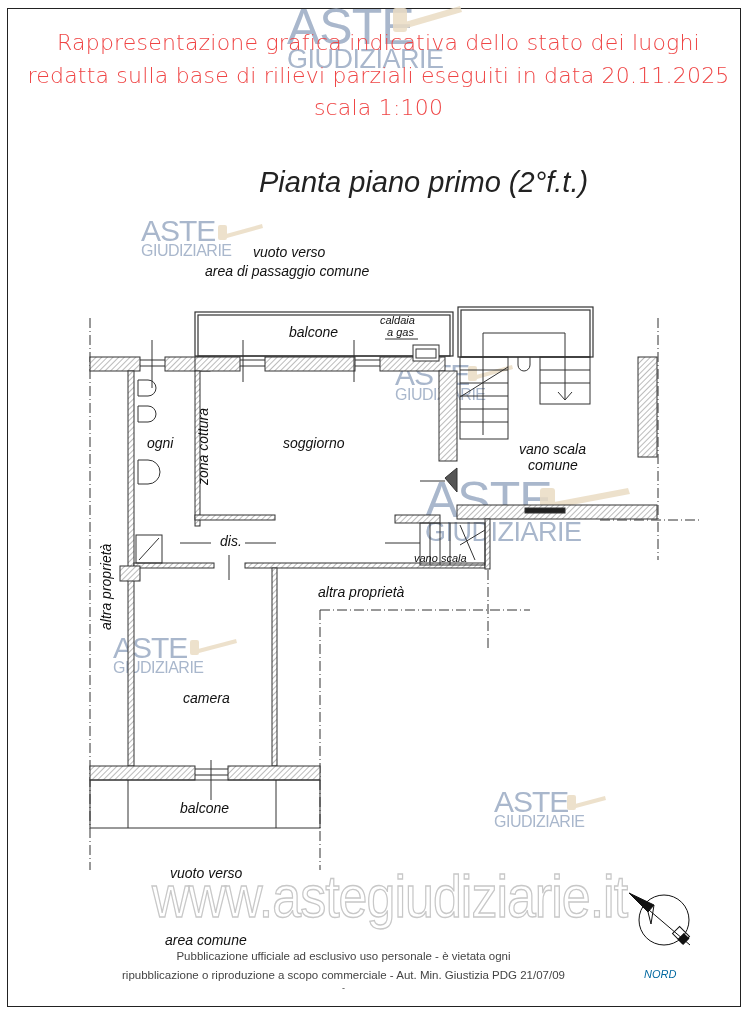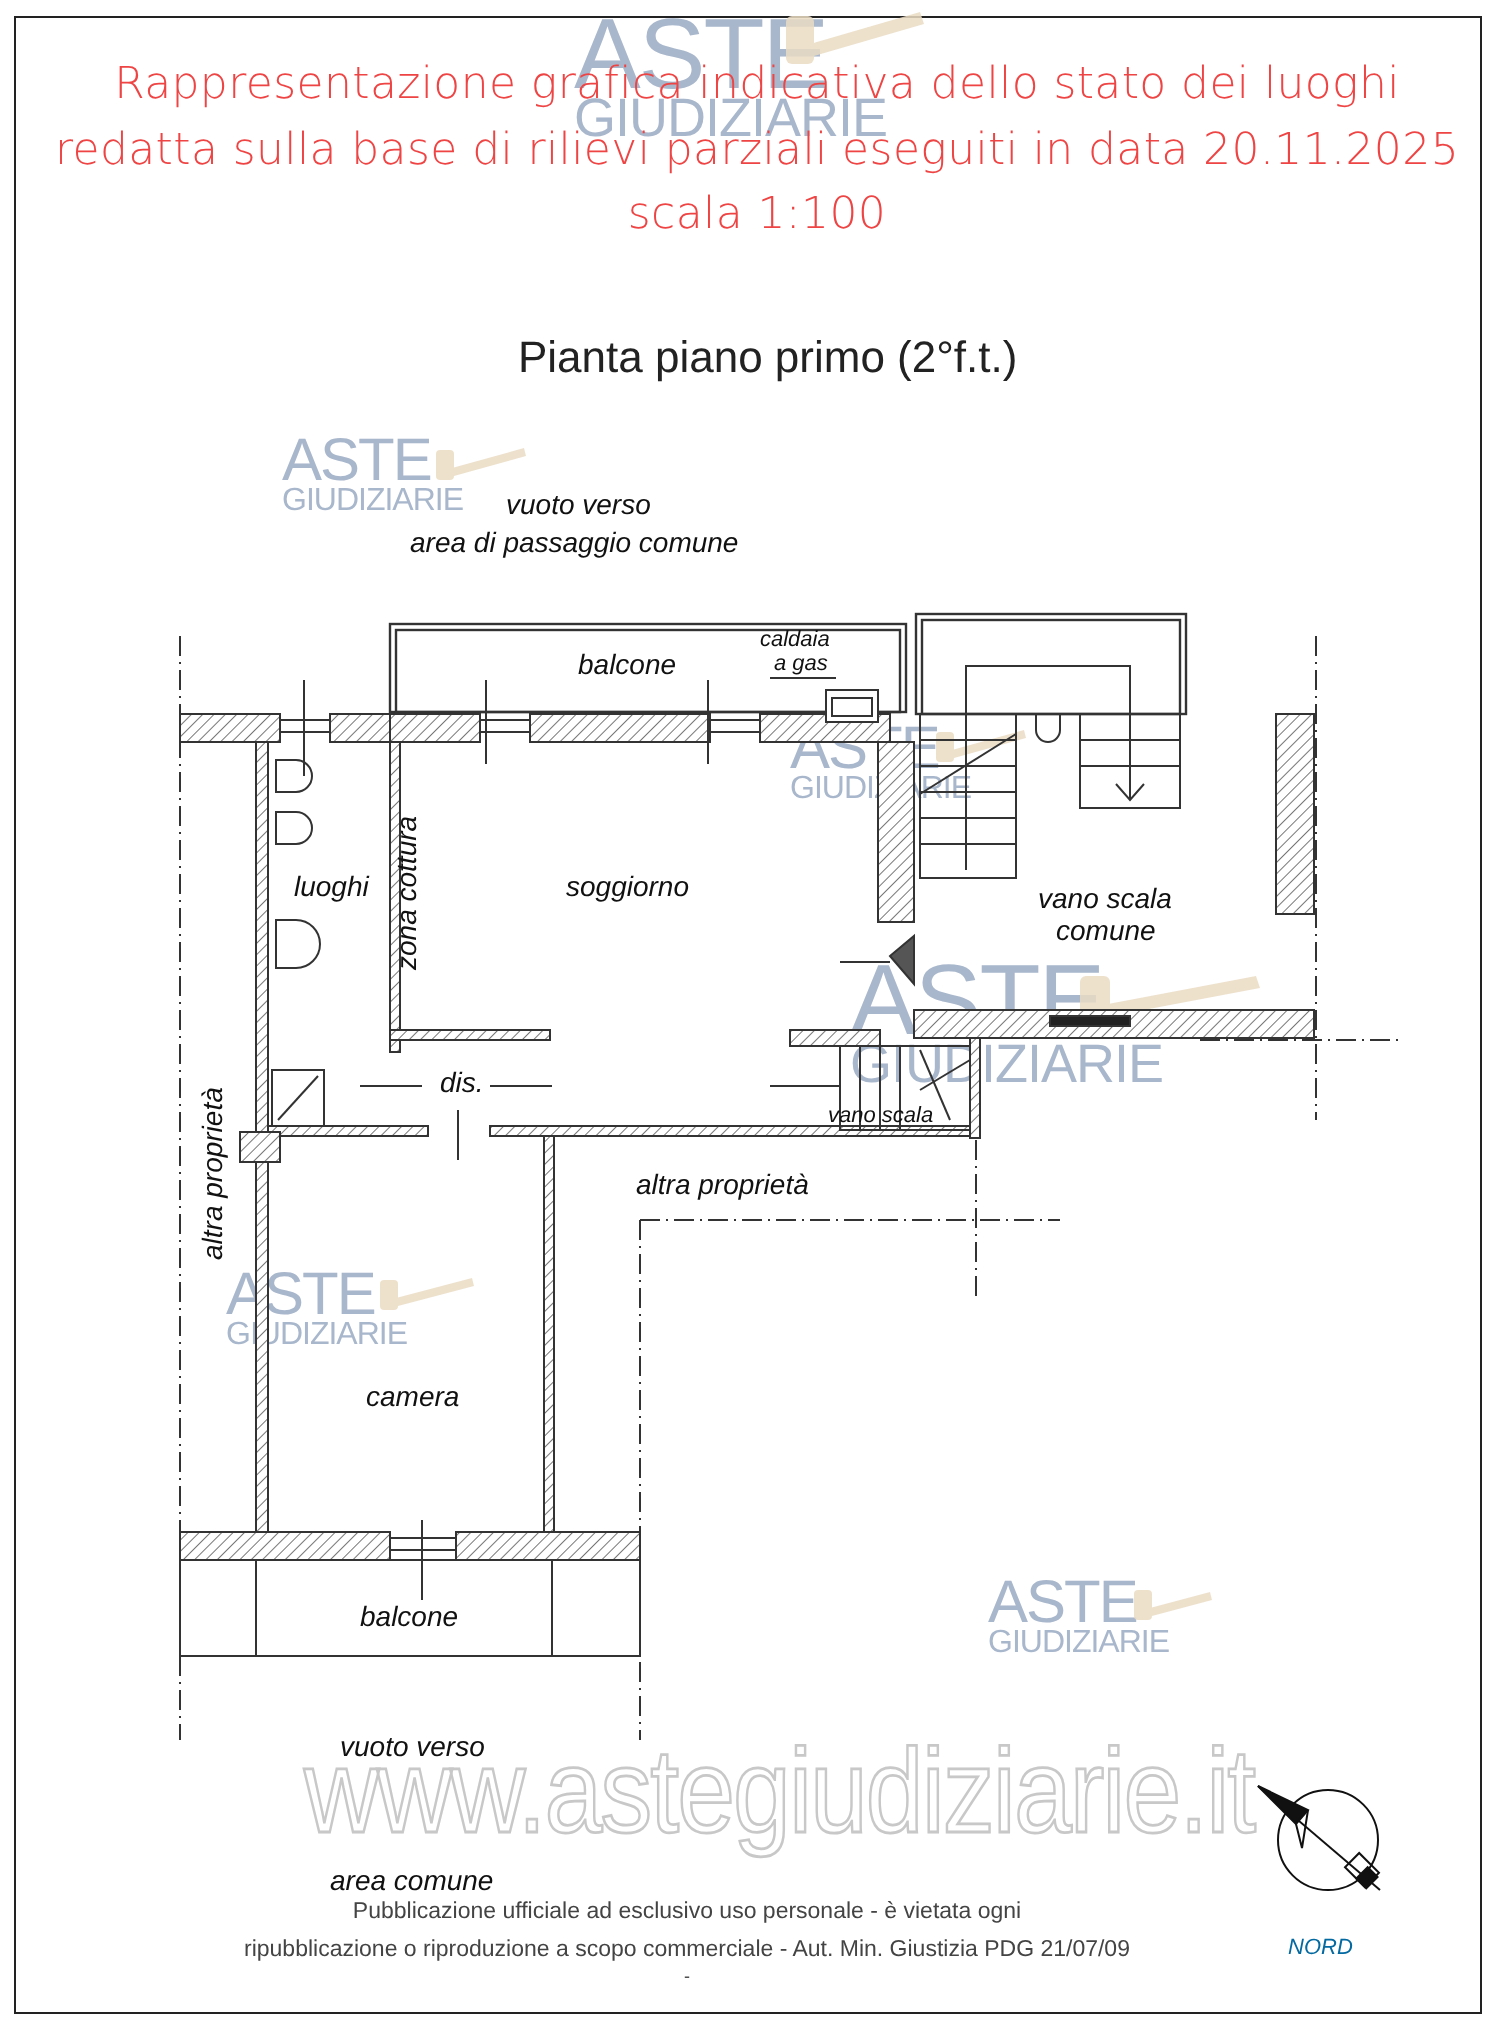--- a/index.html
+++ b/index.html
@@ -2,21 +2,21 @@
 <html><head>
 <meta charset="utf-8">
 <style>
   html, body { margin:0; padding:0; background:#ffffff; }
   body { width:749px; height:1013px; position:relative; overflow:hidden; font-family:"Liberation Sans", sans-serif; }
   .frame { position:absolute; left:7px; top:8px; width:734px; height:999px; border:1px solid #222; box-sizing:border-box; }
   .hdr { position:absolute; left:4px; width:749px; text-align:center; font-family:"DejaVu Sans", sans-serif; font-weight:200; color:#ef4444; font-size:22px; letter-spacing:0.2px; }
   .t1 { top:30px; }
   .t2 { top:63px; }
   .t3 { top:95px; }
-  .plan-title { position:absolute; left:259px; top:166px; font-size:22px; color:#222; }
+  .plan-title { position:absolute; left:259px; top:166px; font-size:29px; font-style:italic; color:#222; }
   .lbl { position:absolute; font-style:italic; color:#111; font-size:14px; white-space:nowrap; }
   .lbl.sm { font-size:11px; }
   .wm { position:absolute; font-family:"Liberation Sans", sans-serif; color:#a9b7cc; line-height:1; }
   .wm .a { display:block; font-size:30px; letter-spacing:-1px; }
   .wm .g { display:block; font-size:16px; letter-spacing:-0.5px; margin-top:-3px; }
   .wm-big .a { font-size:50px; }
   .wm-big .g { font-size:27px; margin-top:-6px; }
   .site { position:absolute; left:152px; top:862px; font-size:52px; color:#fff; -webkit-text-stroke:1.2px #c8c8c8; letter-spacing:-1px; transform:scaleY(1.15); transform-origin:left top; font-family:"Liberation Sans Narrow","Liberation Sans", sans-serif; }
   .pub { position:absolute; left:0; width:687px; text-align:center; font-size:11.5px; color:#444; }
   .nord { position:absolute; left:644px; top:968px; font-style:italic; font-size:11px; color:#0369a1; }
@@ -196,21 +196,21 @@
 <div class="hdr t2">redatta sulla base di rilievi parziali eseguiti in data 20.11.2025</div>
 <div class="hdr t3">scala 1:100</div>
 
 <div class="plan-title">Pianta piano primo (2°f.t.)</div>
 
 <div class="lbl" style="left:253px;top:244px;">vuoto verso</div>
 <div class="lbl" style="left:205px;top:263px;">area di passaggio comune</div>
 <div class="lbl" style="left:289px;top:324px;">balcone</div>
 <div class="lbl sm" style="left:380px;top:314px;">caldaia</div>
 <div class="lbl sm" style="left:387px;top:326px;">a gas</div>
-<div class="lbl" style="left:147px;top:435px;">luoghi</div>
+<div class="lbl" style="left:147px;top:435px;">ogni</div>
 <div class="lbl" style="left:195px;top:485px;transform:rotate(-90deg);transform-origin:left top;">zona cottura</div>
 <div class="lbl" style="left:283px;top:435px;">soggiorno</div>
 <div class="lbl" style="left:519px;top:441px;">vano scala</div>
 <div class="lbl" style="left:528px;top:457px;">comune</div>
 <div class="lbl" style="left:220px;top:533px;">dis.</div>
 <div class="lbl sm" style="left:414px;top:552px;">vano scala</div>
 <div class="lbl" style="left:98px;top:630px;transform:rotate(-90deg);transform-origin:left top;">altra proprietà</div>
 <div class="lbl" style="left:318px;top:584px;">altra proprietà</div>
 <div class="lbl" style="left:183px;top:690px;">camera</div>
 <div class="lbl" style="left:180px;top:800px;">balcone</div>

